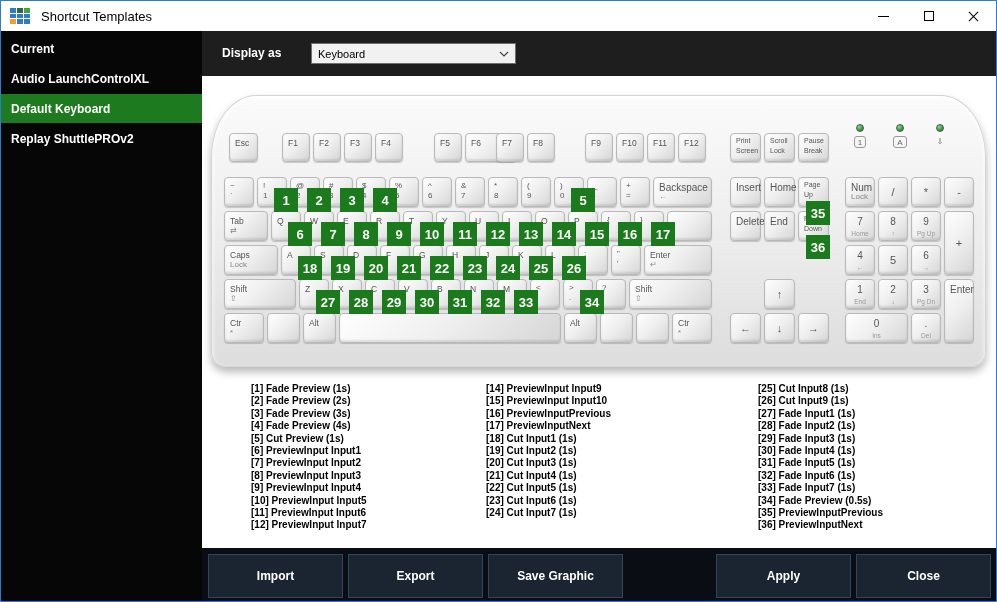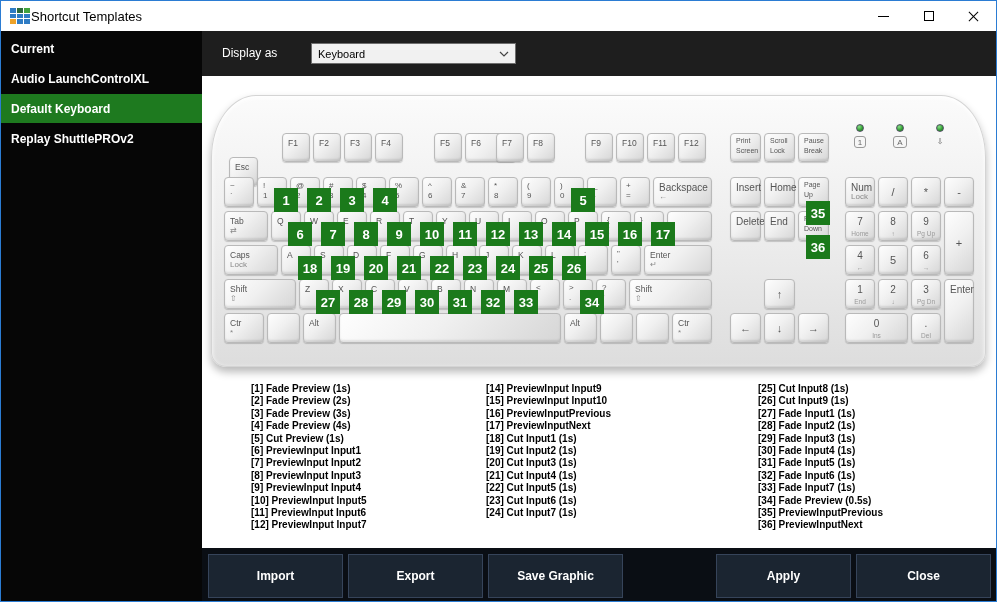--- a/index.html
+++ b/index.html
@@ -3,40 +3,40 @@
 <meta charset="utf-8">
 <style>
   *{box-sizing:border-box;margin:0;padding:0;font-family:"Liberation Sans",sans-serif;}
   body{width:997px;height:602px;overflow:hidden;background:#9a9a9a;}
   .window{width:997px;height:602px;border:1px solid #2b7cd3;background:#fff;display:flex;flex-direction:column;}
 
   
   .titlebar{flex:0 0 30px;background:#fff;display:flex;align-items:center;}
   .app-icon{width:20px;height:16px;margin-left:9px;display:grid;grid-template-columns:repeat(3,1fr);grid-template-rows:repeat(3,1fr);gap:1px;}
   .app-icon .cell{display:block;width:100%;height:100%;}
-  .title{font-size:13px;color:#000;margin-left:1px;flex:1;}
+  .title{font-size:13px;color:#000;margin-left:11px;flex:1;}
   .win-controls{display:flex;height:100%;}
   .win-btn{width:45px;height:100%;display:flex;align-items:center;justify-content:center;}
   .ic-min{width:11px;height:1px;background:#000;display:block;}
   .ic-max{width:10px;height:10px;border:1px solid #000;display:block;}
   .ic-close{position:relative;width:13px;height:13px;display:block;}
   .ic-close:before,.ic-close:after{content:"";position:absolute;left:0;top:6px;width:13px;height:1px;background:#000;}
   .ic-close:before{transform:rotate(45deg);}
   .ic-close:after{transform:rotate(-45deg);}
 
   .app-body{flex:1;display:flex;min-height:0;}
   
   .sidebar{width:201px;background:#060606;padding-top:3px;flex:0 0 201px;}
   .side-item{height:29px;margin-bottom:1px;display:flex;align-items:center;padding-left:10px;color:#fff;font-size:12px;font-weight:bold;cursor:default;}
   .side-item.selected{background:var(--selected,#1e7a1f);}
 
   .content{flex:1;display:flex;flex-direction:column;position:relative;min-width:0;}
   
   .topbar{flex:0 0 45px;background:#1e1e1e;position:relative;}
-  .display-label{position:absolute;left:20px;top:15px;color:#fff;font-weight:normal;font-size:12px;}
+  .display-label{position:absolute;left:20px;top:15px;color:#fff;font-weight:bold;font-size:12px;}
   .dropdown{position:absolute;left:109px;top:12px;width:205px;height:21px;background:#f1f1f1;border:1px solid #6e6e6e;display:flex;align-items:center;padding:0 6px;font-size:11px;color:#000;}
   .dropdown .val{flex:1;}
 
   
   .main{flex:1;background:#fff;position:relative;min-height:0;}
 
   
   .keyboard{position:absolute;left:9px;top:19px;width:775px;height:272px;
     background:linear-gradient(180deg,#fbfbfb 0%,#ececec 55%,#dddddd 100%);
     border:1px solid #d4d4d4;border-radius:45px 45px 16px 16px / 62px 62px 14px 14px;
@@ -122,21 +122,21 @@
           <span class="val">Keyboard</span>
           <svg width="10" height="6" viewBox="0 0 10 6">
               <path d="M1 1 L5 5 L9 1" stroke="#444" stroke-width="1.2" fill="none"></path>
             </svg>
         </div>
       </div>
 
       <div class="main">
         <div class="keyboard" id="keyboard">
             <div class="kcluster" style="left: 17px; top: 37px;">
-              <div class="key" style="left: 0px; top: 0px; width: 29px; height: 29px; margin-top: 24px;">
+              <div class="key" style="left: 0px; top: 0px; width: 29px; height: 29px;">
                 <span class="l">Esc</span>
               </div>
             </div>
             <div class="kcluster" style="left: 70px; top: 37px;">
               <div class="key" style="left: 0px; top: 0px; width: 28px; height: 29px;">
                 <span class="l">F1</span>
               </div>
               <div class="key" style="left: 31px; top: 0px; width: 28px; height: 29px;">
                 <span class="l">F2</span>
               </div>

